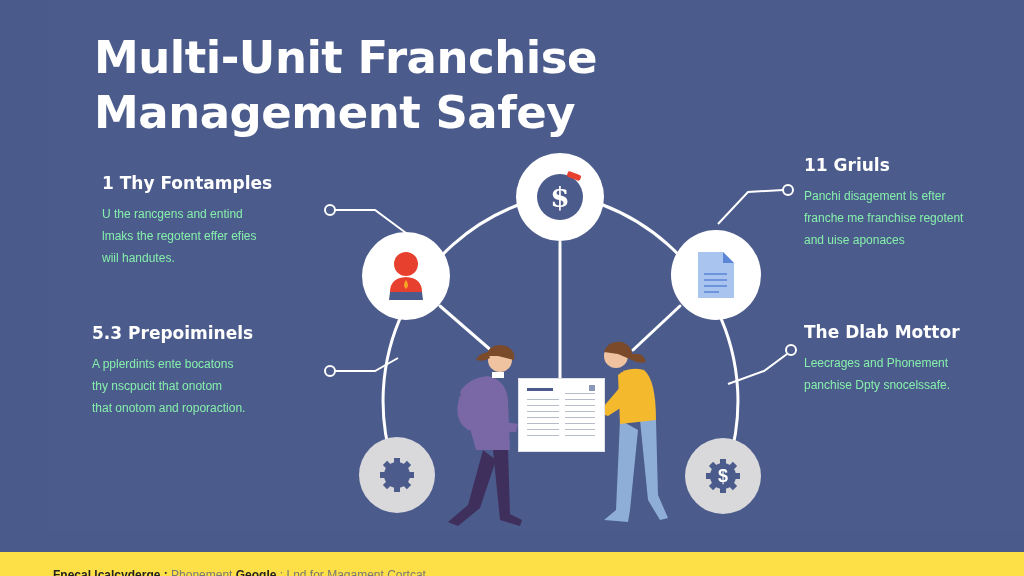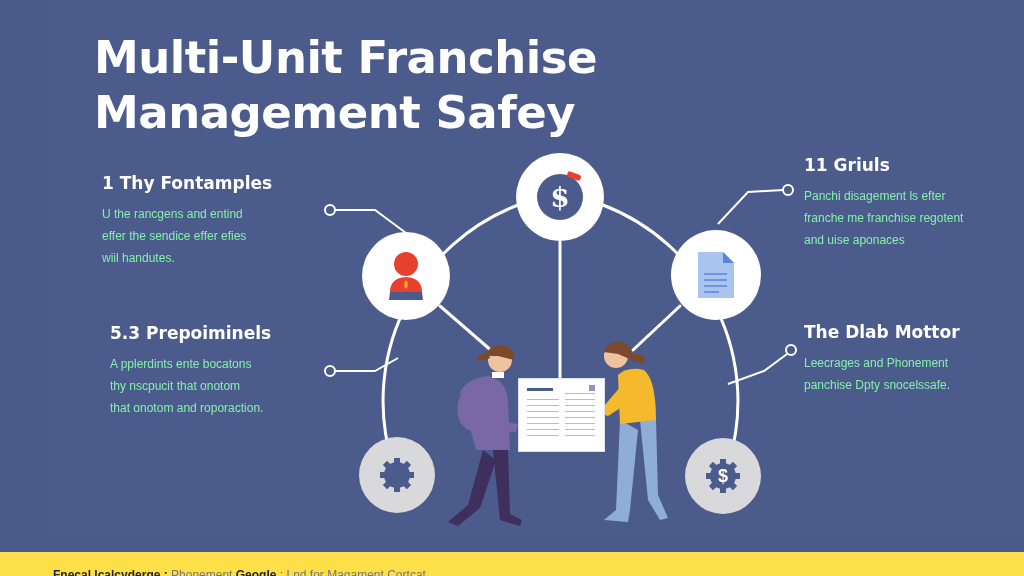--- a/index.html
+++ b/index.html
@@ -3,21 +3,21 @@
   <meta charset="utf-8">
   <style>
     html, body { margin:0; padding:0; }
     body { width:1024px; height:576px; overflow:hidden; background:#4a5a8a; font-family:"Liberation Sans", sans-serif; position:relative; }
     .stage { position:absolute; left:0; top:0; width:1024px; height:533px; background:#4b5b8b;margin-left:48px; }
     .title { position:absolute; left:46px; top:30px; color:#ffffff; font-family:"DejaVu Sans", sans-serif; font-weight:bold; font-size:45px; line-height:55px; letter-spacing:-0.5px; margin:0; }
     .block { position:absolute; color:#ffffff; }
     .block h3 { margin:0 0 10px 0; font-family:"DejaVu Sans", sans-serif; font-weight:bold; font-size:17px; line-height:20px; }
     .block p { margin:0; font-size:12px; line-height:22px; color:#86efac; }
     .b1 { left:54px; top:173px; width:260px; }
-    .b2 { left:62px; top:323px; width:260px; }
+    .b2 { left:44px; top:323px; width:260px; }
     .b3 { left:756px; top:155px; width:260px; }
     .b4 { left:756px; top:322px; width:260px; }
     svg.lines { position:absolute; left:0; top:0; }
     .node { position:absolute; border-radius:50%; background:#ffffff; display:flex; align-items:center; justify-content:center; }
     .node.grey { background:#d9d9db; }
     .footer { position:absolute; left:0; top:533px; width:1024px; height:43px; background:#fde047;margin-top:19px; }
     .footer-text { position:absolute; left:53px; top:16px; font-size:12px; color:#333; white-space:nowrap; }
     .footer-text .strong { font-weight:bold; color:#222; }
     .footer-text .muted { color:#777; }
     .doc-card { position:absolute; left:470px; top:378px; width:85px; height:72px; background:#ffffff; border:1px solid #dfe2ea; }
@@ -147,21 +147,21 @@
     <div style="position:absolute;left:8px;top:9px;width:26px;height:3px;background:#4b5b8b;"></div>
     <div style="position:absolute;left:70px;top:6px;width:6px;height:6px;background:#8a97b8;"></div>
     <div style="position:absolute;left:8px;top:20px;width:32px;height:40px;background:repeating-linear-gradient(to bottom,#b7bccb 0 1px,transparent 1px 6px);"></div>
     <div style="position:absolute;left:46px;top:14px;width:30px;height:46px;background:repeating-linear-gradient(to bottom,#b7bccb 0 1px,transparent 1px 6px);"></div>
   </div>
 
   <div class="block b1">
     <h3>1 Thy Fontamples</h3>
     <p>
       <span>U the rancgens and entind</span><br>
-      <span>effer the sendice effer efies</span><br>
+      <span>lmaks the regotent effer efies</span><br>
       <span>wiil handutes.</span>
     </p>
   </div>
 
   <div class="block b2">
     <h3>5.3 Prepoiminels</h3>
     <p>
       <span>A pplerdints ente bocatons</span><br>
       <span>thy nscpucit that onotom</span><br>
       <span>that onotom and roporaction.</span>

